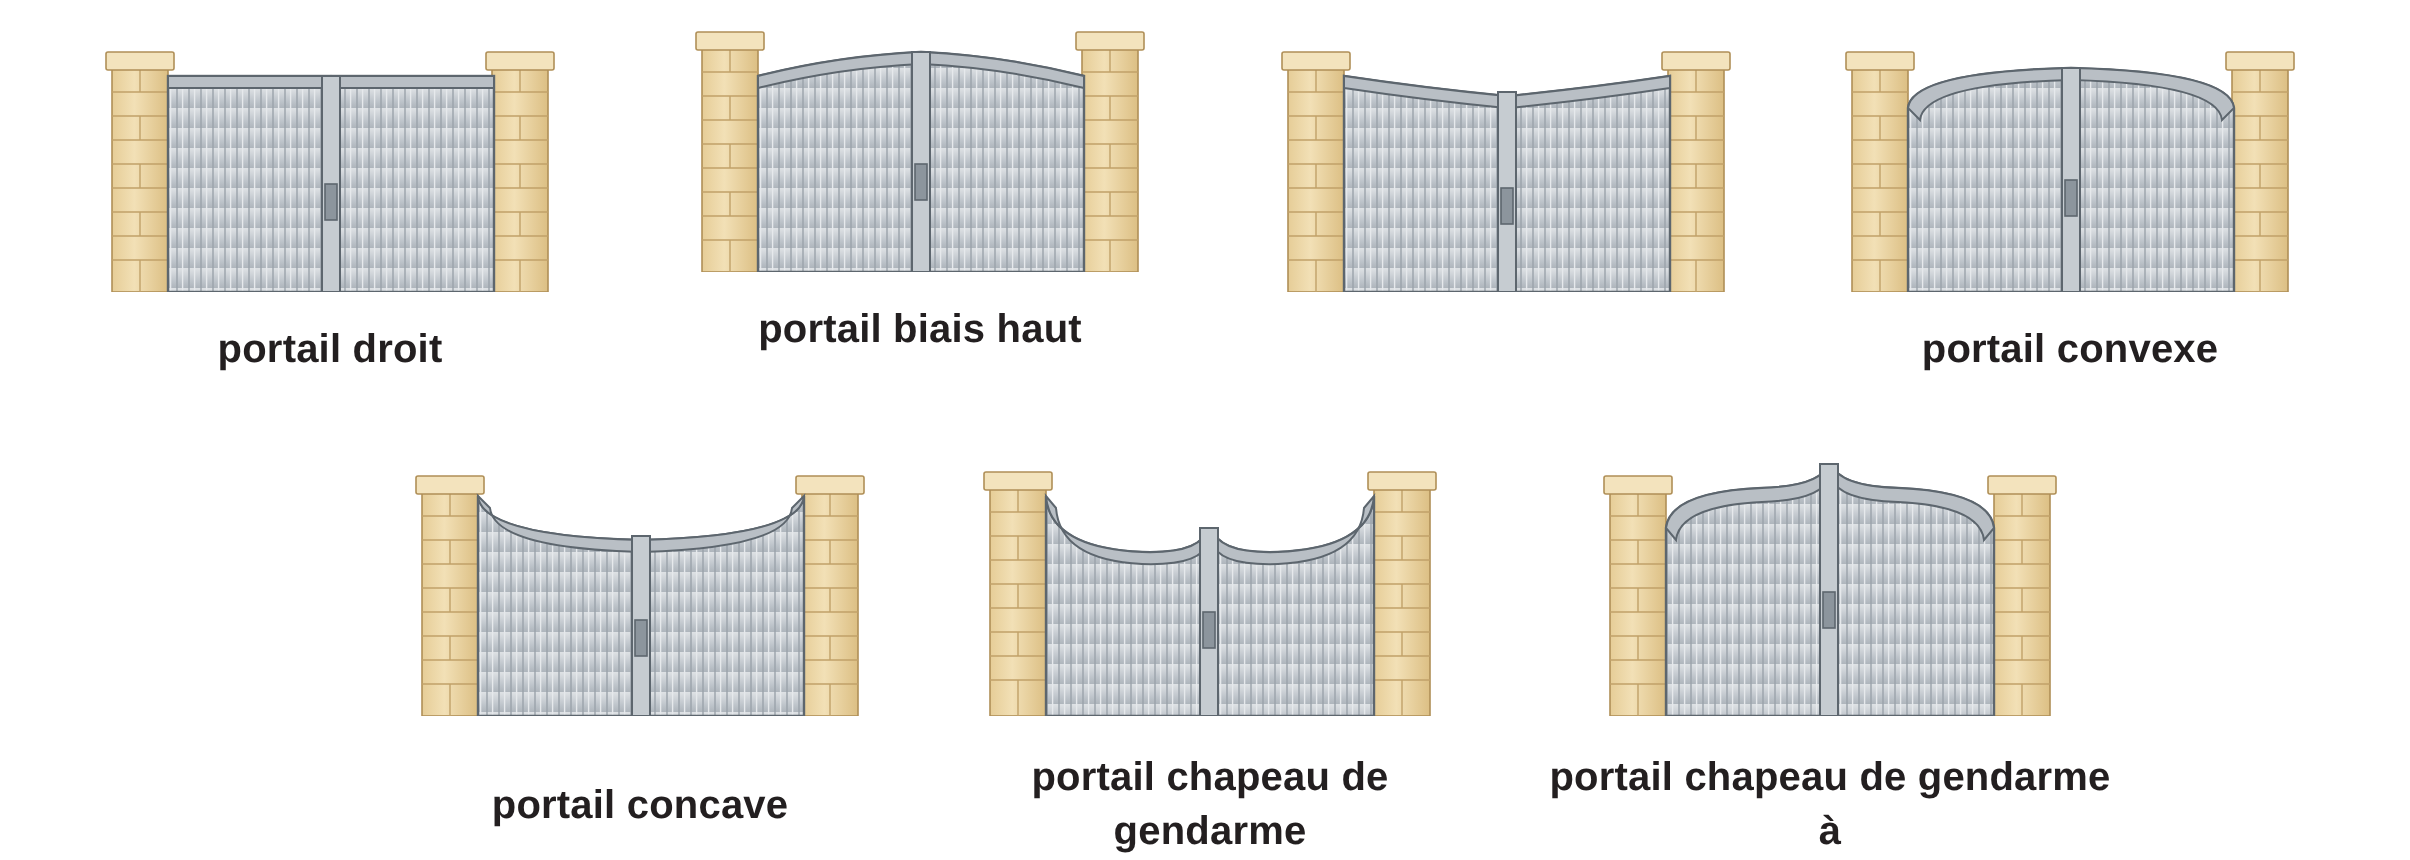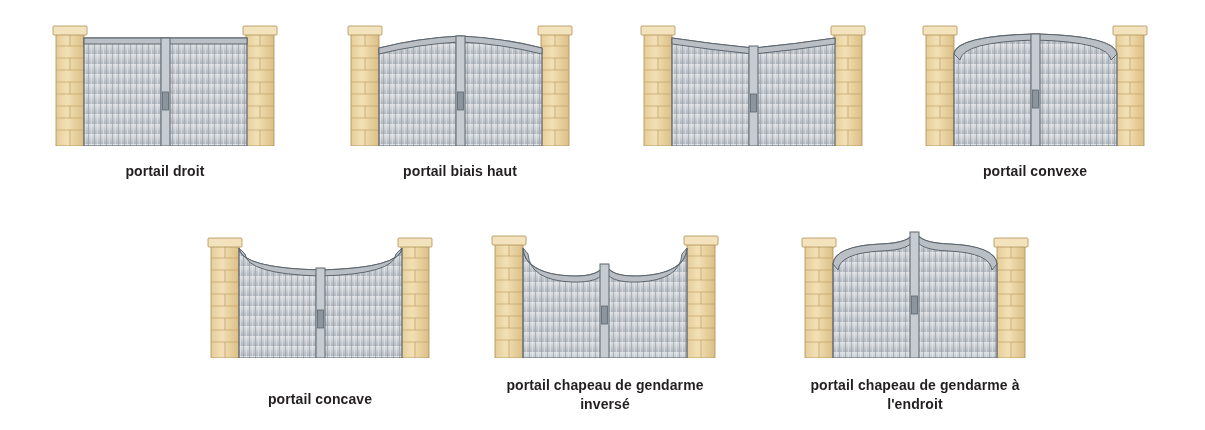--- a/index.html
+++ b/index.html
@@ -24,21 +24,21 @@
     position: absolute;
     display: flex;
     flex-direction: column;
     align-items: center;
   }
   .gate-svg-wrap {
     position: relative;
   }
   .caption {
     font-family: "Liberation Sans", sans-serif;
-    font-size: 14px;
+    font-size: 20px;
     font-weight: bold;
     color: #231f20;
     text-align: center;
     line-height: 1.35;
     letter-spacing: 0.1px;
     white-space: pre-line;
   }
   svg { display: block; }
 </style>
 </head>
@@ -113,21 +113,21 @@
           <rect x="44" y="24" width="81" height="6" fill="#b9bfc5" stroke="#5d666e" stroke-width="1"></rect>
           <rect x="126" y="24" width="81" height="6" fill="#b9bfc5" stroke="#5d666e" stroke-width="1"></rect>
           <rect x="121" y="24" width="9" height="108" fill="#c6ccd1" stroke="#5d666e" stroke-width="1"></rect>
           <rect x="122.5" y="78" width="6" height="18" fill="#8c959d" stroke="#5d666e" stroke-width="0.8"></rect>
         </g>
       </svg>
     </div>
     <div class="caption" style="margin-top:16px;">portail droit</div>
   </div>
 
-  <div class="gate-item" style="left:335px; top:14px; width:250px;">
+  <div class="gate-item" style="left:335px; top:4px; width:250px;">
     <div class="gate-svg-wrap">
       <svg width="250" height="132" viewBox="0 0 250 132">
         <g>
           <rect x="16" y="20" width="28" height="112" fill="url(#brickG)" stroke="#b08f57" stroke-width="0.8"></rect>
           <g stroke="#c0a169" stroke-width="0.7">
             <line x1="16" y1="32" x2="44" y2="32"></line>
               <line x1="16" y1="44" x2="44" y2="44"></line>
             <line x1="16" y1="56" x2="44" y2="56"></line>
               <line x1="16" y1="68" x2="44" y2="68"></line>
             <line x1="16" y1="80" x2="44" y2="80"></line>

